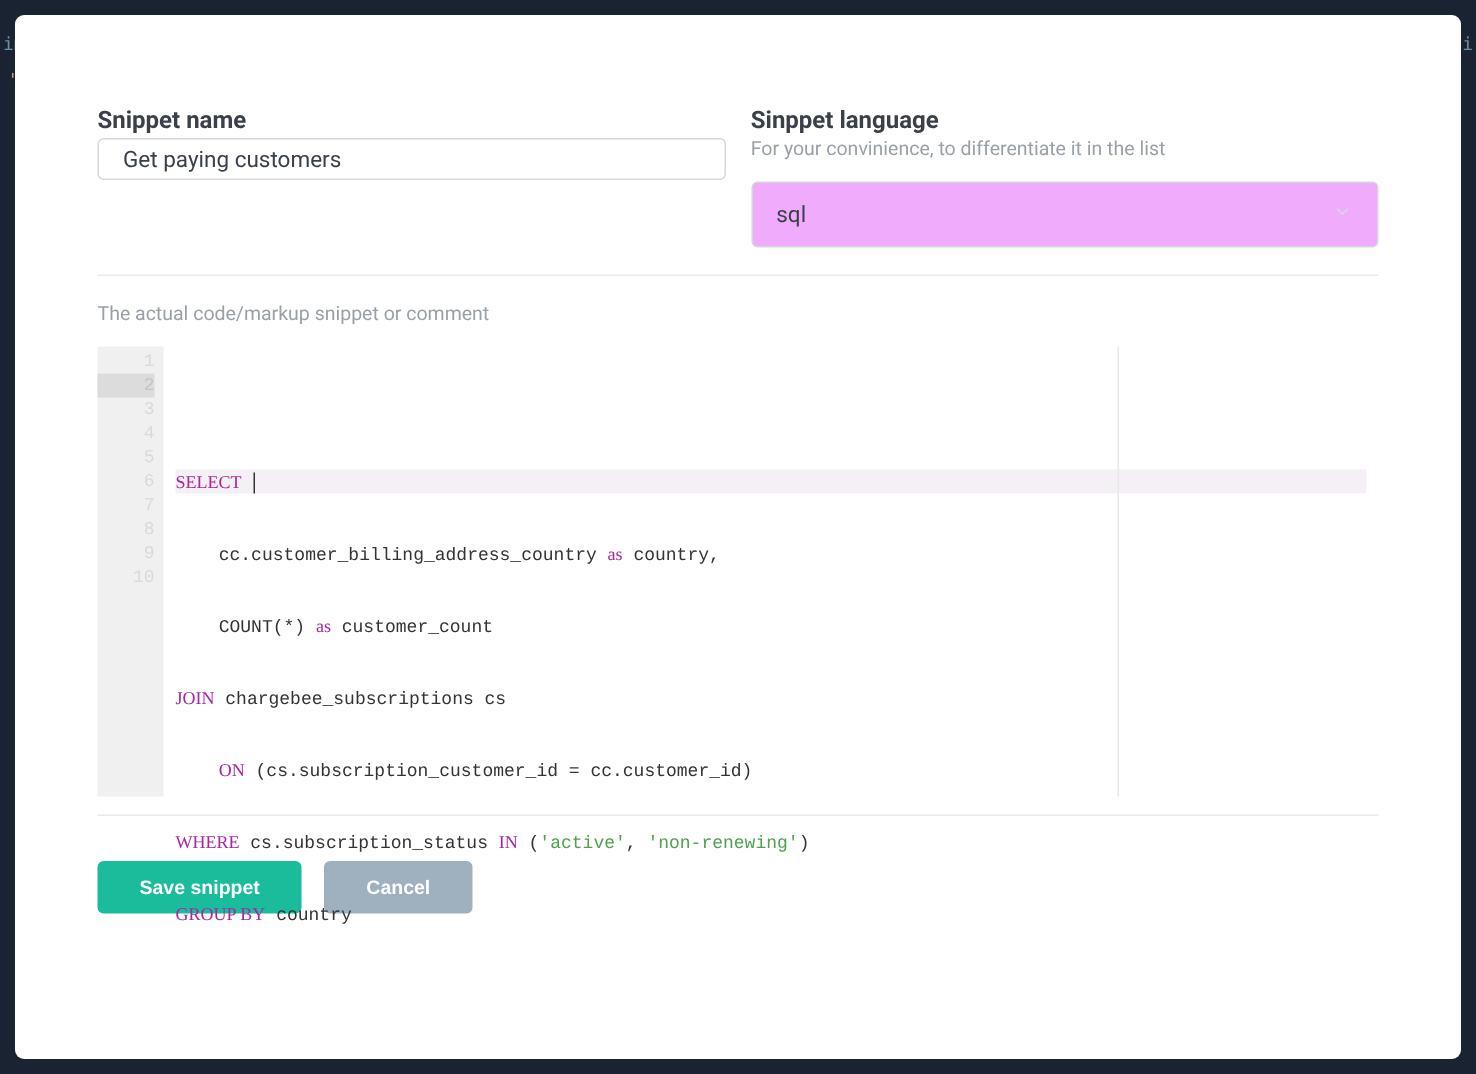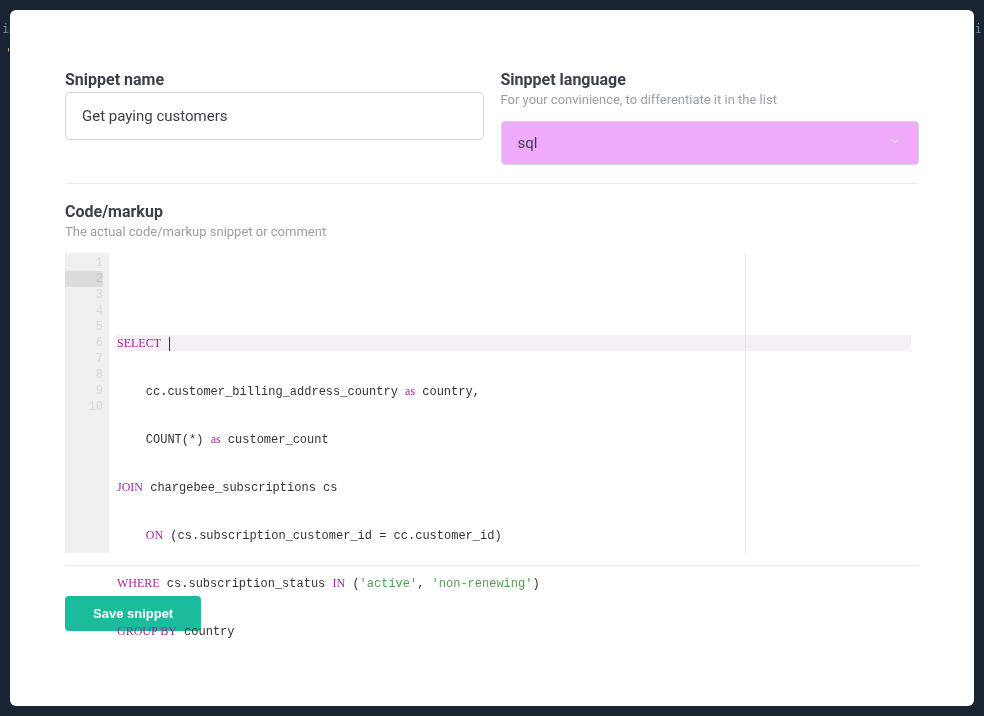--- a/index.html
+++ b/index.html
@@ -40,21 +40,21 @@
     }
     .field-hint {
       font-size: 13px;
       color: #9aa0a8;
       margin-bottom: 14px;
     }
     .text-input {
       width: 100%;
       border: 1px solid #d4d8de;
       border-radius: 4px;
-      padding: 14px 16px;
+      padding: 4px 16px;
       font-size: 15px;
       color: #3a3f4a;
       outline: none;
       font-family: inherit;
     }
     .select-wrapper {
       position: relative;
       width: 100%;
     }
     .select-input {
@@ -199,21 +199,20 @@
               </svg>
           </span>
         </div>
       </div>
     </div>
   </div>
 
   <hr class="divider">
 
   <div class="code-section">
-    <div class="field-label">Code/markup</div>
     <div class="field-hint">The actual code/markup snippet or comment</div>
 
     <div class="editor-wrapper">
       <div class="ruler"></div>
       <div class="gutter">
         <div class="ln">1</div>
         <div class="ln active">2</div>
         <div class="ln">3</div>
         <div class="ln">4</div>
         <div class="ln">5</div>
@@ -234,15 +233,16 @@
         <div class="code-line"><span class="kw">GROUP BY</span> <span class="ident">country</span></div>
         
       </div>
     </div>
   </div>
 
   <hr class="footer-divider">
 
   <div class="button-row">
     <button class="btn btn-primary">Save snippet</button>
+    <button class="btn btn-secondary">Cancel</button>
   </div>
 
 </div>
 
 </body></html>

